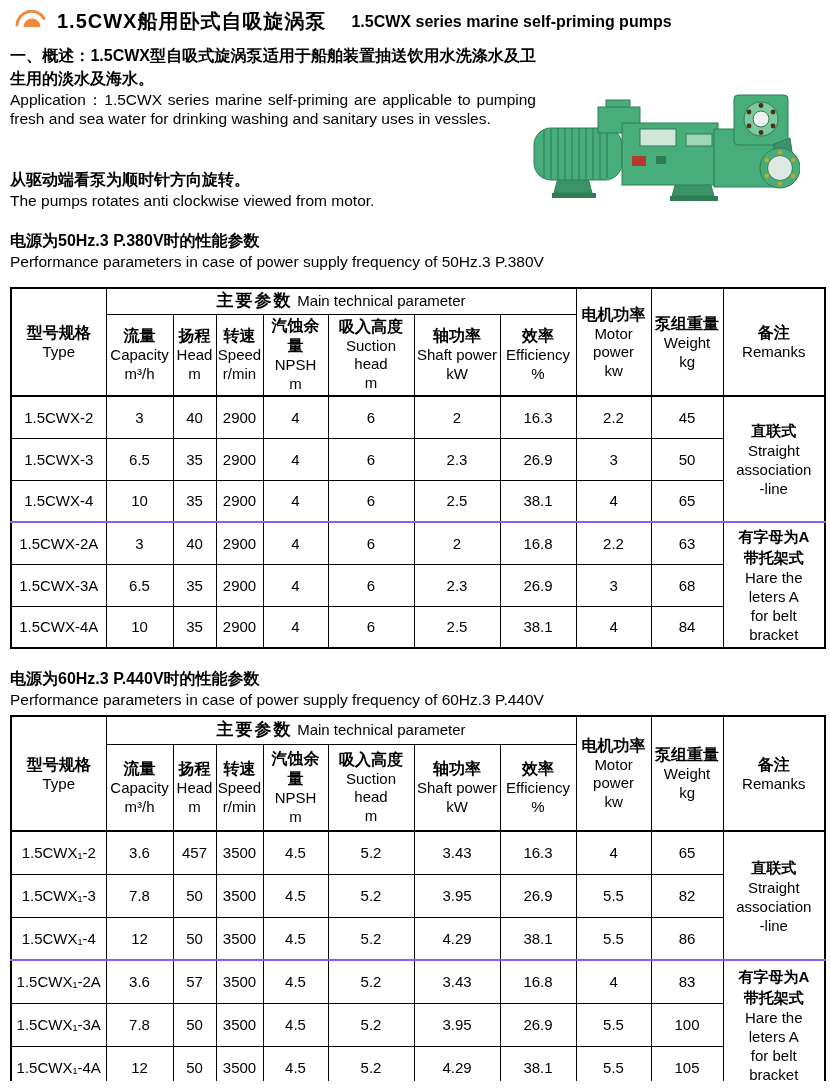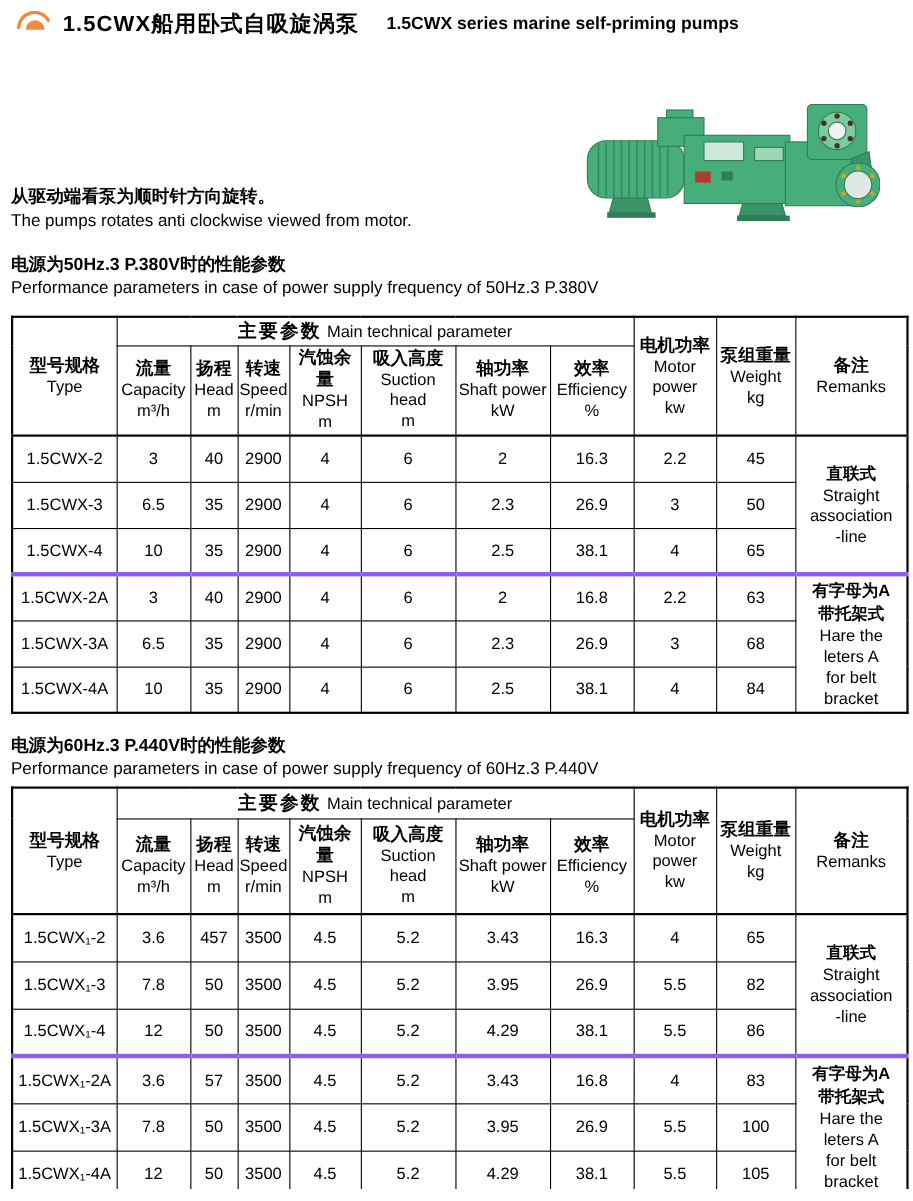--- a/index.html
+++ b/index.html
@@ -40,21 +40,21 @@
   thead th{font-weight:normal;}
   thead{border-bottom:2px solid #000;}
   .group-h{font-size:17px;}
   .group-h .zh{font-size:17px;letter-spacing:2px;}
   .zh{font-weight:600;font-size:16px;display:block;line-height:20px;}
   .en{font-weight:400;font-size:15px;display:block;line-height:18px;}
   .unit{font-weight:400;font-size:15px;display:block;line-height:19px;}
   .group-h .zh,.group-h .en{display:inline;}
   tbody td{font-size:15px;font-weight:400;}
   .type-cell{font-size:15px;}
-  tr.sep td{border-top:4px solid #8b5cf6;}
+  tr.sep td{border-top:2px solid #8b5cf6;}
   .remark-cell{font-size:15px;line-height:19px;}
   .remark-cell .r-zh{font-weight:600;font-size:15px;line-height:21px;}
   .remark-cell .r-en{font-weight:400;font-size:15px;line-height:19px;}
   .tr-h1-50{height:26px;}
   .tr-h2-50{height:82px;}
   .tbl-50 tbody tr{height:42px;}
   .tr-h1-60{height:28px;}
   .tr-h2-60{height:87px;}
   .tbl-60 tbody tr{height:43px;padding-left:44px;}
 </style>
@@ -66,20 +66,22 @@
   <div class="title-row">
     <svg class="logo" viewBox="0 0 36 24">
       <path d="M3,15 A14.5,14.5 0 0 1 30,8.5" fill="none" stroke="#ee8a3f" stroke-width="3" stroke-linecap="round"></path>
       <path d="M9.5,17 A8.5,8.5 0 0 1 26.5,17 Z" fill="#ee8a3f"></path>
     </svg>
     <span class="title-zh">1.5CWX船用卧式自吸旋涡泵</span>
     <span class="title-en">1.5CWX series marine self-priming pumps</span>
   </div>
 
   <div class="para overview">
+    <div class="zh-text">一、概述：1.5CWX型自吸式旋涡泵适用于船舶装置抽送饮用水洗涤水及卫生用的淡水及海水。</div>
+    <div class="en-text">Application：1.5CWX series marine self-priming are applicable to pumping fresh and sea water for drinking washing and sanitary uses in vessles.</div>
   </div>
 
   <svg class="pump" viewBox="0 0 272 112">
 
     <rect x="24" y="101" width="44" height="5" fill="#2e7d55"></rect>
     <rect x="142" y="104" width="48" height="5" fill="#2e7d55"></rect>
     <polygon points="30,86 60,86 64,101 26,101" fill="#3a9468" stroke="#2e7d55"></polygon>
     <polygon points="148,90 182,90 186,104 144,104" fill="#3a9468" stroke="#2e7d55"></polygon>
 
     <rect x="6" y="36" width="88" height="52" rx="17" fill="#46ad7b" stroke="#2e7d55"></rect>

